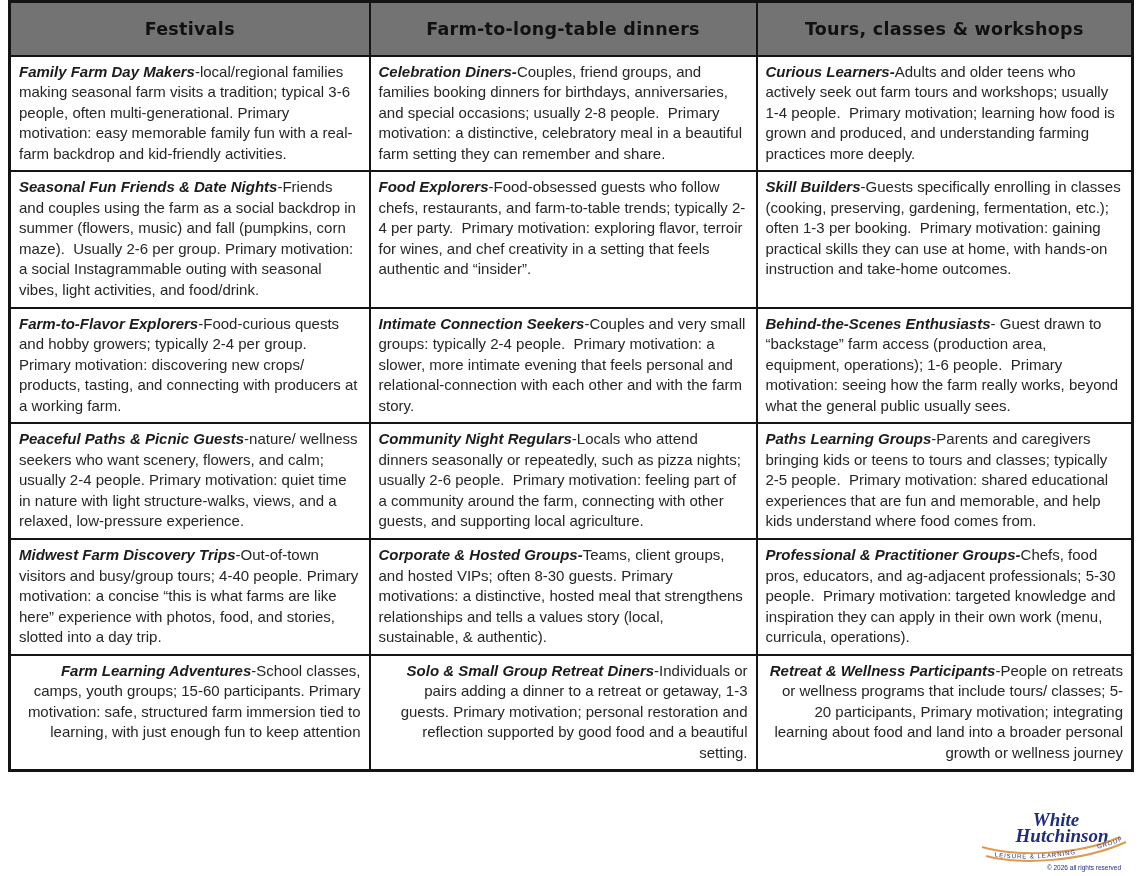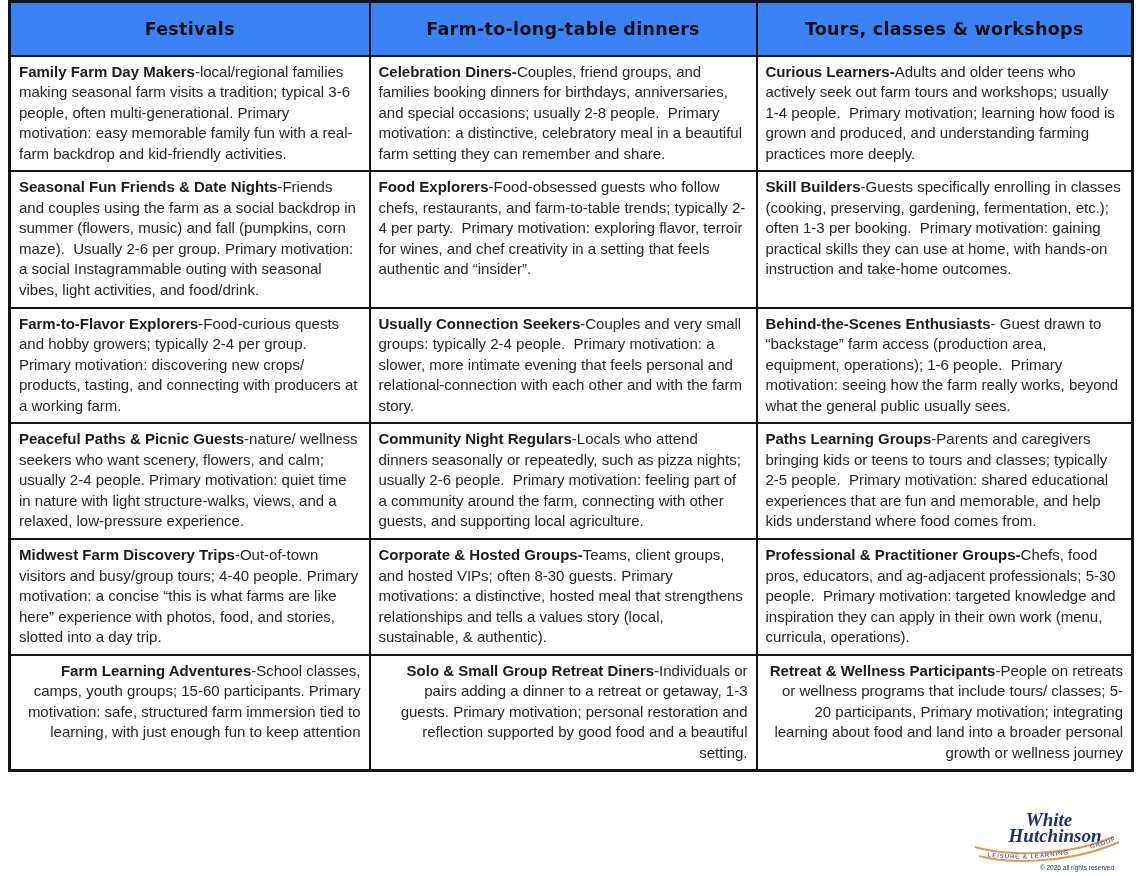--- a/index.html
+++ b/index.html
@@ -27,48 +27,48 @@
     width:1123px;
     border:3px solid #141414;
   }
   table.segments th, table.segments td {
     border:2px solid #141414;
   }
   table.segments col.c1 { width:360px; }
   table.segments col.c2 { width:387px; }
   table.segments col.c3 { width:376px; }
   th.col-head {
-    background:#3b82f6;
+    background:#737373;
     height:54px;
     text-align:center;
     vertical-align:middle;
     font-family:"DejaVu Sans", sans-serif;
     font-size:17.5px;
     font-weight:bold;
     color:#111111;
     letter-spacing:0.3px;
   }
   td.cell {
     vertical-align:top;
     padding:5px 8px 6px 8px;
     font-size:15px;
     line-height:1.37;
     white-space:pre-wrap;
     color:#262626;
   }
-  td.cell .seg-name { font-weight:bold; color:#1c1c1c; }
+  td.cell .seg-name { font-weight:bold; color:#1c1c1c;font-style:italic; }
   tr.r1 { height:112px; }
   tr.r2 { height:127px;margin-top:20px; }
   tr.r3 { height:110px; }
   tr.r4 { height:94px; }
   tr.r5 { height:110px; }
   tr.r6 { height:105px;text-align:right; }
   .logo {
     position:absolute;
-    right:13px;
+    right:6px;
     top:804px;
     width:160px;
     height:72px;
   }
 </style>
 </head>
 <body>
 
 <div class="page">
 
@@ -92,21 +92,21 @@
         <td class="cell"><span class="seg-name">Celebration Diners-</span><span class="seg-desc">Couples, friend groups, and families booking dinners for birthdays, anniversaries, and special occasions; usually 2-8 people.  Primary motivation: a distinctive, celebratory meal in a beautiful farm setting they can remember and share.</span></td>
         <td class="cell"><span class="seg-name">Curious Learners-</span><span class="seg-desc">Adults and older teens who actively seek out farm tours and workshops; usually 1-4 people.  Primary motivation; learning how food is grown and produced, and understanding farming practices more deeply.</span></td>
       </tr>
       <tr class="r2">
         <td class="cell"><span class="seg-name">Seasonal Fun Friends &amp; Date Nights</span><span class="seg-desc">-Friends and couples using the farm as a social backdrop in summer (flowers, music) and fall (pumpkins, corn maze).  Usually 2-6 per group. Primary motivation: a social Instagrammable outing with seasonal vibes, light activities, and food/drink.</span></td>
         <td class="cell"><span class="seg-name">Food Explorers</span><span class="seg-desc">-Food-obsessed guests who follow chefs, restaurants, and farm-to-table trends; typically 2-4 per party.  Primary motivation: exploring flavor, terroir for wines, and chef creativity in a setting that feels authentic and “insider”.</span></td>
         <td class="cell"><span class="seg-name">Skill Builders</span><span class="seg-desc">-Guests specifically enrolling in classes (cooking, preserving, gardening, fermentation, etc.); often 1-3 per booking.  Primary motivation: gaining practical skills they can use at home, with hands-on instruction and take-home outcomes.</span></td>
       </tr>
       <tr class="r3">
         <td class="cell"><span class="seg-name">Farm-to-Flavor Explorers</span><span class="seg-desc">-Food-curious quests and hobby growers; typically 2-4 per group. Primary motivation: discovering new crops/ products, tasting, and connecting with producers at a working farm.</span></td>
-        <td class="cell"><span class="seg-name">Usually Connection Seekers</span><span class="seg-desc">-Couples and very small groups: typically 2-4 people.  Primary motivation: a slower, more intimate evening that feels personal and relational-connection with each other and with the farm story.</span></td>
+        <td class="cell"><span class="seg-name">Intimate Connection Seekers</span><span class="seg-desc">-Couples and very small groups: typically 2-4 people.  Primary motivation: a slower, more intimate evening that feels personal and relational-connection with each other and with the farm story.</span></td>
         <td class="cell"><span class="seg-name">Behind-the-Scenes Enthusiasts</span><span class="seg-desc">- Guest drawn to “backstage” farm access (production area, equipment, operations); 1-6 people.  Primary motivation: seeing how the farm really works, beyond what the general public usually sees.</span></td>
       </tr>
       <tr class="r4">
         <td class="cell"><span class="seg-name">Peaceful Paths &amp; Picnic Guests</span><span class="seg-desc">-nature/ wellness seekers who want scenery, flowers, and calm; usually 2-4 people. Primary motivation: quiet time in nature with light structure-walks, views, and a relaxed, low-pressure experience.</span></td>
         <td class="cell"><span class="seg-name">Community Night Regulars</span><span class="seg-desc">-Locals who attend dinners seasonally or repeatedly, such as pizza nights; usually 2-6 people.  Primary motivation: feeling part of a community around the farm, connecting with other guests, and supporting local agriculture.</span></td>
         <td class="cell"><span class="seg-name">Paths Learning Groups</span><span class="seg-desc">-Parents and caregivers bringing kids or teens to tours and classes; typically 2-5 people.  Primary motivation: shared educational experiences that are fun and memorable, and help kids understand where food comes from.</span></td>
       </tr>
       <tr class="r5">
         <td class="cell"><span class="seg-name">Midwest Farm Discovery Trips</span><span class="seg-desc">-Out-of-town visitors and busy/group tours; 4-40 people. Primary motivation: a concise “this is what farms are like here” experience with photos, food, and stories, slotted into a day trip.</span></td>
         <td class="cell"><span class="seg-name">Corporate &amp; Hosted Groups-</span><span class="seg-desc">Teams, client groups, and hosted VIPs; often 8-30 guests. Primary motivations: a distinctive, hosted meal that strengthens relationships and tells a values story (local, sustainable, &amp; authentic).</span></td>

